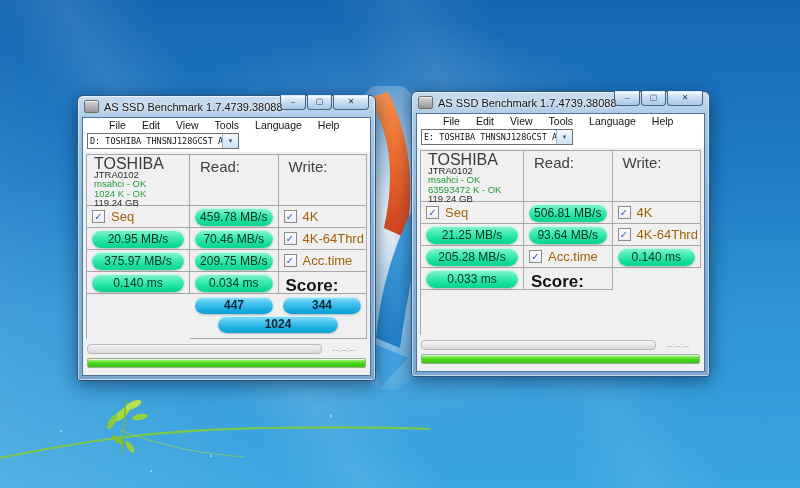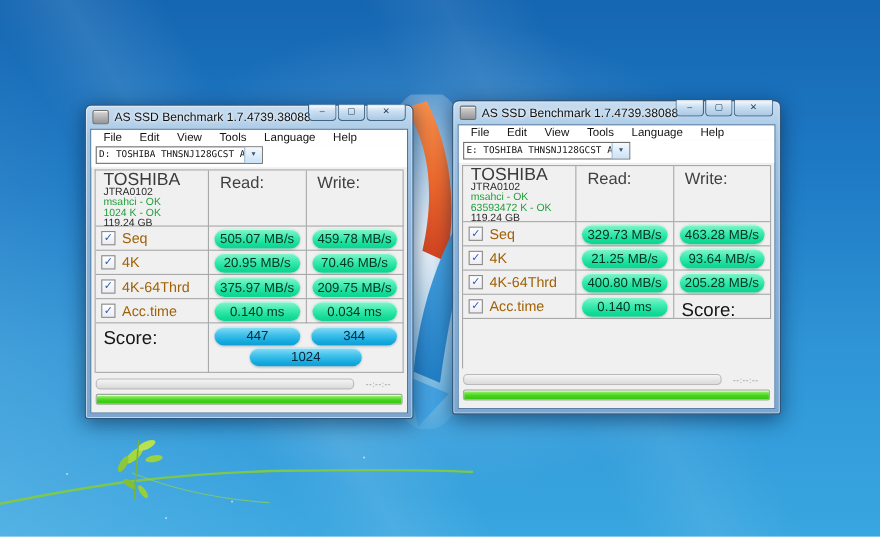--- a/index.html
+++ b/index.html
@@ -28,21 +28,21 @@
   .app-icon{width:13px;height:11px;margin:0 5px 0 2px;border:1px solid #6f6f6f;border-radius:2px;
     background:linear-gradient(#d6d6d6,#969696);box-shadow:inset 0 1px 0 #f2f2f2;}
   .title{font-size:11px;color:#101010;text-shadow:0 0 3px rgba(255,255,255,.95),0 0 6px rgba(255,255,255,.7);white-space:nowrap;}
   .caption-buttons{position:absolute;right:2px;top:-1px;display:flex;}
   .cap-btn{height:15px;border:1px solid #416482;border-top:none;border-radius:0 0 4px 4px;margin-left:1px;
     background:linear-gradient(180deg,rgba(255,255,255,.9),rgba(208,227,245,.55) 45%,rgba(158,190,220,.5));
     display:flex;align-items:center;justify-content:center;font-size:8px;line-height:8px;color:#23415c;box-sizing:border-box;}
   .cap-min{width:26px;}.cap-max{width:25px;}.cap-close{width:36px;}
 
   .client{background:#f0f0f0;border:1px solid #49759f;height:259px;box-sizing:border-box;overflow:hidden;}
-  .menubar{background:#fff;height:14px;display:flex;align-items:center;padding-left:3px;font-size:10.5px;color:#141414;}
+  .menubar{background:#fff;height:14px;display:flex;align-items:center;padding-left:18px;font-size:10.5px;color:#141414;}
   .menu-item{padding:0 8px;}
   .combo-row{background:#fff;height:20px;padding:1px 0 0 4px;box-sizing:border-box;}
   .combo{width:152px;height:16px;border:1px solid #6f6f6f;background:#fff;display:flex;align-items:stretch;box-sizing:border-box;}
   .combo-text{flex:1;font-size:8.5px;font-family:"DejaVu Sans Mono",monospace;line-height:14px;padding-left:2px;
     white-space:nowrap;overflow:hidden;color:#141414;}
   .combo-arrow{width:15px;background:linear-gradient(#f4f9fe,#cbe2f7);border-left:1px solid #9ab8d4;
     font-size:6px;display:flex;align-items:center;justify-content:center;color:#3d536b;}
 
   .grid{margin:2px 3px 0;display:grid;grid-template-columns:103px 1fr 1fr;
     grid-template-rows:51px 22px 22px 22px 22px 45px;
@@ -57,26 +57,26 @@
     background:linear-gradient(#fff,#ececf4);font-size:10px;line-height:10px;color:#2d5fb8;
     display:flex;align-items:center;justify-content:center;}
   .row-label{font-size:13px;color:#a16207;}
   .pill-cell{display:flex;align-items:center;}
   .pill{display:block;flex:1;margin:0 5px;height:18px;line-height:18px;text-align:center;
     font-size:12px;border-radius:9px;white-space:nowrap;}
   .pill.green{background:linear-gradient(180deg,#8cf5cd 0%,#41ecb2 40%,#12dc96 80%,#0fd291 100%);
     box-shadow:inset 0 1px 0 rgba(255,255,255,.55),0 1px 2px rgba(0,60,40,.25);color:#053323;}
   .pill.blue{background:linear-gradient(180deg,#8fdff7 0%,#45c3ec 40%,#14a9de 80%,#109ed4 100%);
     box-shadow:inset 0 1px 0 rgba(255,255,255,.55),0 1px 2px rgba(0,40,60,.25);color:#07283a;}
-  .score-label-cell{font-size:17px;color:#141414;padding:4px 0 0 7px;}
-  .score-area{grid-column:2/4;padding-top:3px;}
+  .score-label-cell{font-size:17px;color:#141414;padding:4px 0 0 7px;font-weight:bold;}
+  .score-area{grid-column:2/4;padding-top:3px;font-weight:bold;}
   .score-row1{display:flex;}
   .score-row1 .pill,.pill.total{height:17px;line-height:17px;}
   .score-total-wrap{display:flex;justify-content:center;margin-top:2px;}
-  .pill.total{flex:none;width:102px;}
+  .pill.total{flex:none;width:120px;}
 
   .progress-row{display:flex;align-items:center;margin:5px 4px 0;height:10px;}
   .pbar{flex:1;height:8px;border:1px solid #b9b9b9;border-radius:4px;background:linear-gradient(#f4f4f4,#dadada);}
   .eta{width:44px;font-size:7.5px;color:#8a8a8a;text-align:center;letter-spacing:.5px;}
   .greenbar{margin:4px 4px 0;height:8px;border:1px solid #9cab97;border-radius:2px;
     background:linear-gradient(180deg,#cdf6ad 0%,#7ae84e 25%,#43d319 60%,#36c711 100%);
     box-shadow:inset 0 1px 0 rgba(255,255,255,.6);}
   .button-row{position:relative;height:22px;margin-top:5px;}
   .btn{position:absolute;top:2px;height:16px;font-size:10px;font-family:"Liberation Sans",sans-serif;
     border-radius:3px;padding:0;line-height:13px;}
@@ -165,23 +165,20 @@
           <div class="info-line">119.24 GB</div>
         </div>
         <div class="cell head-cell">Read:</div>
         <div class="cell head-cell">Write:</div>
 
         <div class="cell label-cell">
           <span class="checkbox">✓</span>
           <span class="row-label">Seq</span>
         </div>
         <div class="cell pill-cell">
-            <span class="pill green">505.07 MB/s</span>
-          </div>
-        <div class="cell pill-cell">
             <span class="pill green">459.78 MB/s</span>
           </div>
 
         <div class="cell label-cell">
           <span class="checkbox">✓</span>
           <span class="row-label">4K</span>
         </div>
         <div class="cell pill-cell">
             <span class="pill green">20.95 MB/s</span>
           </div>
@@ -268,54 +265,51 @@
           <div class="info-line">119.24 GB</div>
         </div>
         <div class="cell head-cell">Read:</div>
         <div class="cell head-cell">Write:</div>
 
         <div class="cell label-cell">
           <span class="checkbox">✓</span>
           <span class="row-label">Seq</span>
         </div>
         <div class="cell pill-cell">
-            <span class="pill green">329.73 MB/s</span>
-          </div>
-        <div class="cell pill-cell">
-            <span class="pill green">463.28 MB/s</span>
+            <span class="pill green">506.81 MB/s</span>
           </div>
 
         <div class="cell label-cell">
           <span class="checkbox">✓</span>
           <span class="row-label">4K</span>
         </div>
         <div class="cell pill-cell">
             <span class="pill green">21.25 MB/s</span>
           </div>
         <div class="cell pill-cell">
             <span class="pill green">93.64 MB/s</span>
           </div>
 
         <div class="cell label-cell">
           <span class="checkbox">✓</span>
           <span class="row-label">4K-64Thrd</span>
         </div>
         <div class="cell pill-cell">
-            <span class="pill green">400.80 MB/s</span>
-          </div>
-        <div class="cell pill-cell">
             <span class="pill green">205.28 MB/s</span>
           </div>
 
         <div class="cell label-cell">
           <span class="checkbox">✓</span>
           <span class="row-label">Acc.time</span>
         </div>
         <div class="cell pill-cell">
             <span class="pill green">0.140 ms</span>
+          </div>
+        <div class="cell pill-cell">
+            <span class="pill green">0.033 ms</span>
           </div>
 
         <div class="cell score-label-cell">Score:</div>
       </div>
       <div class="progress-row">
         <div class="pbar"></div>
         <span class="eta">--:--:--</span>
       </div>
       <div class="greenbar"></div>
       <div class="button-row">

